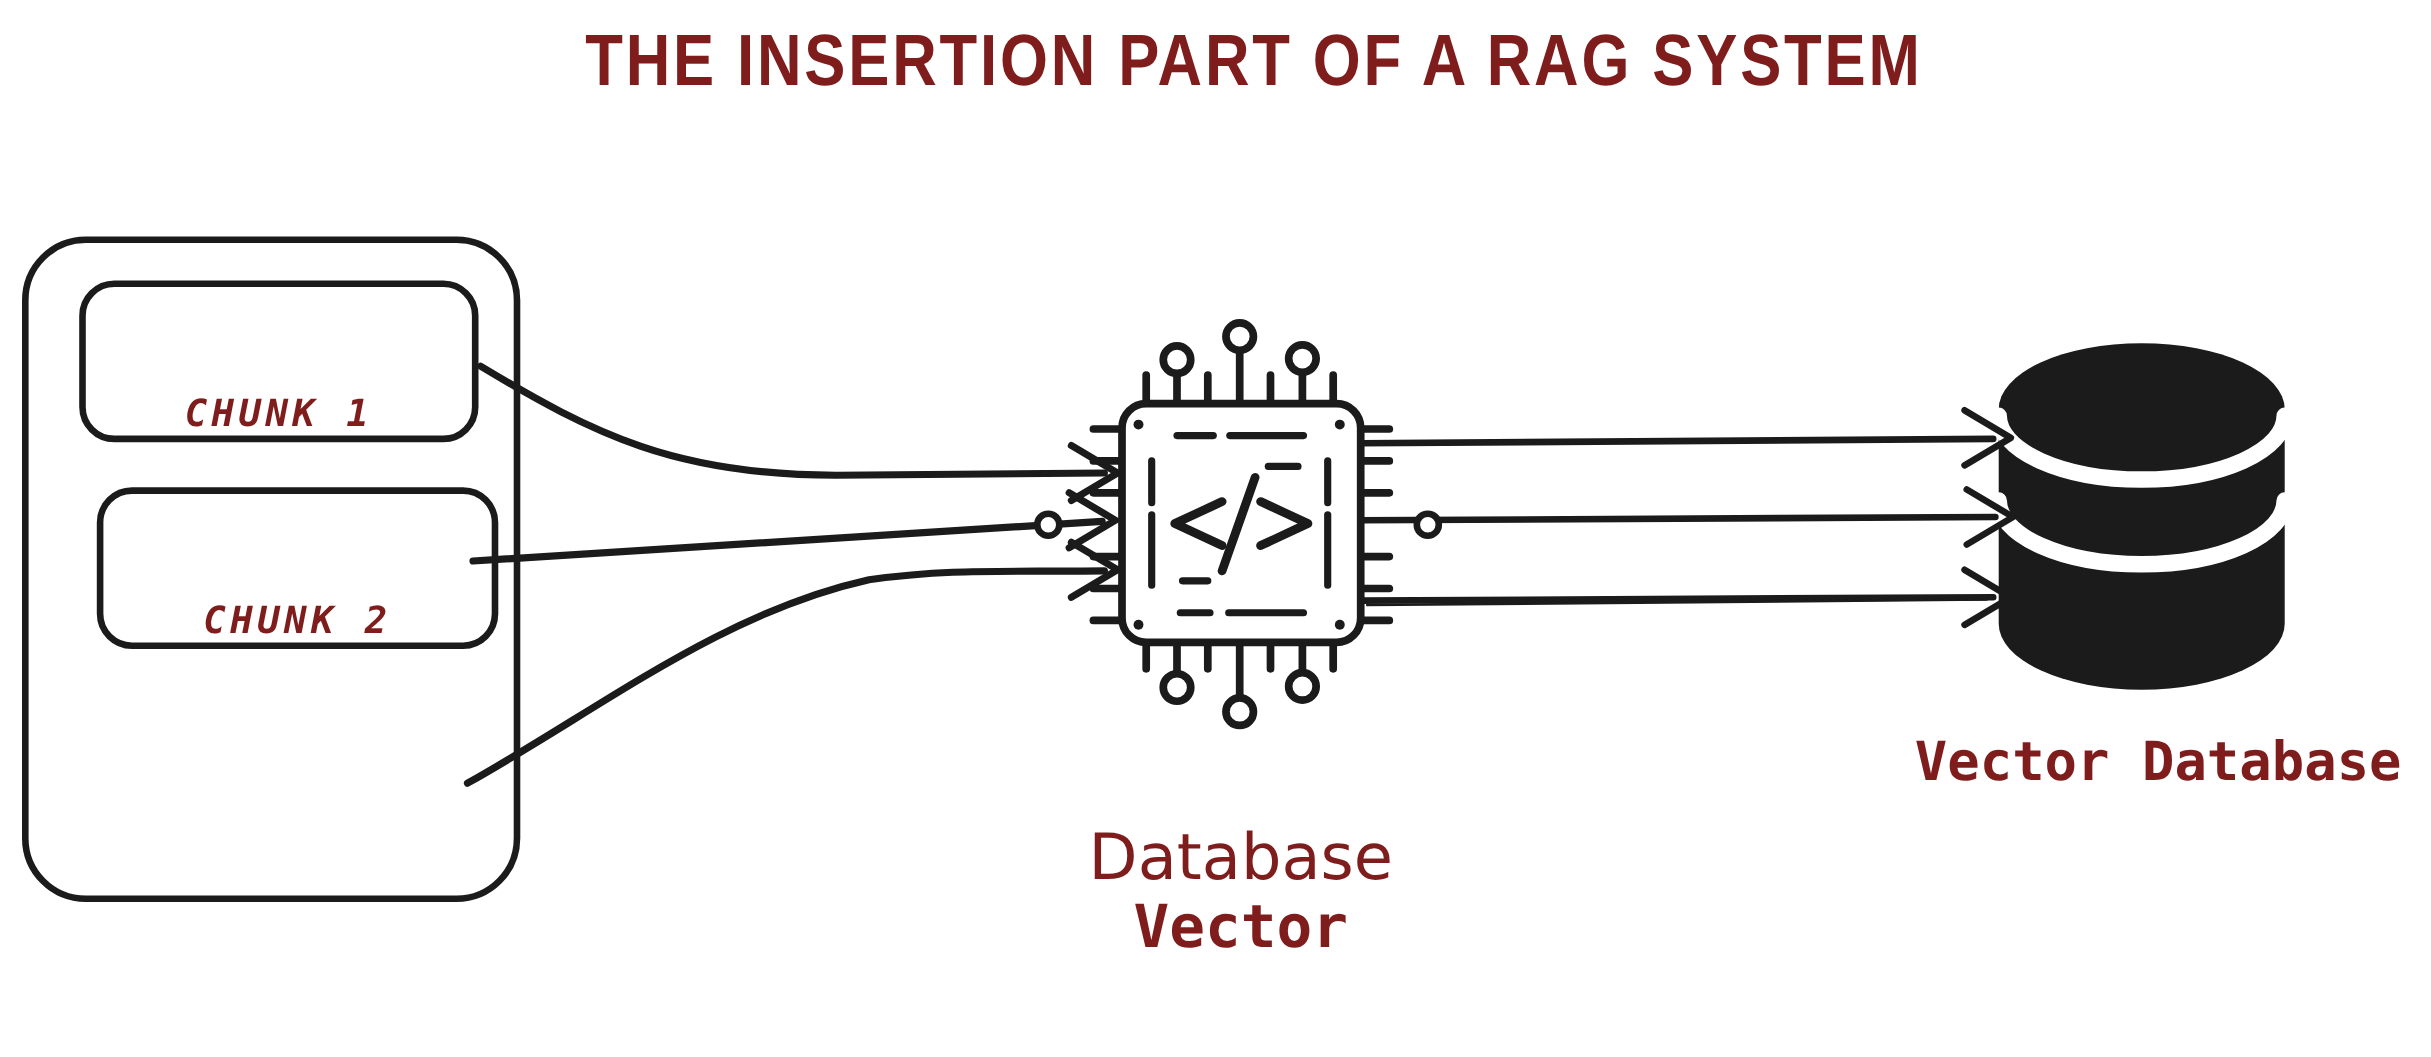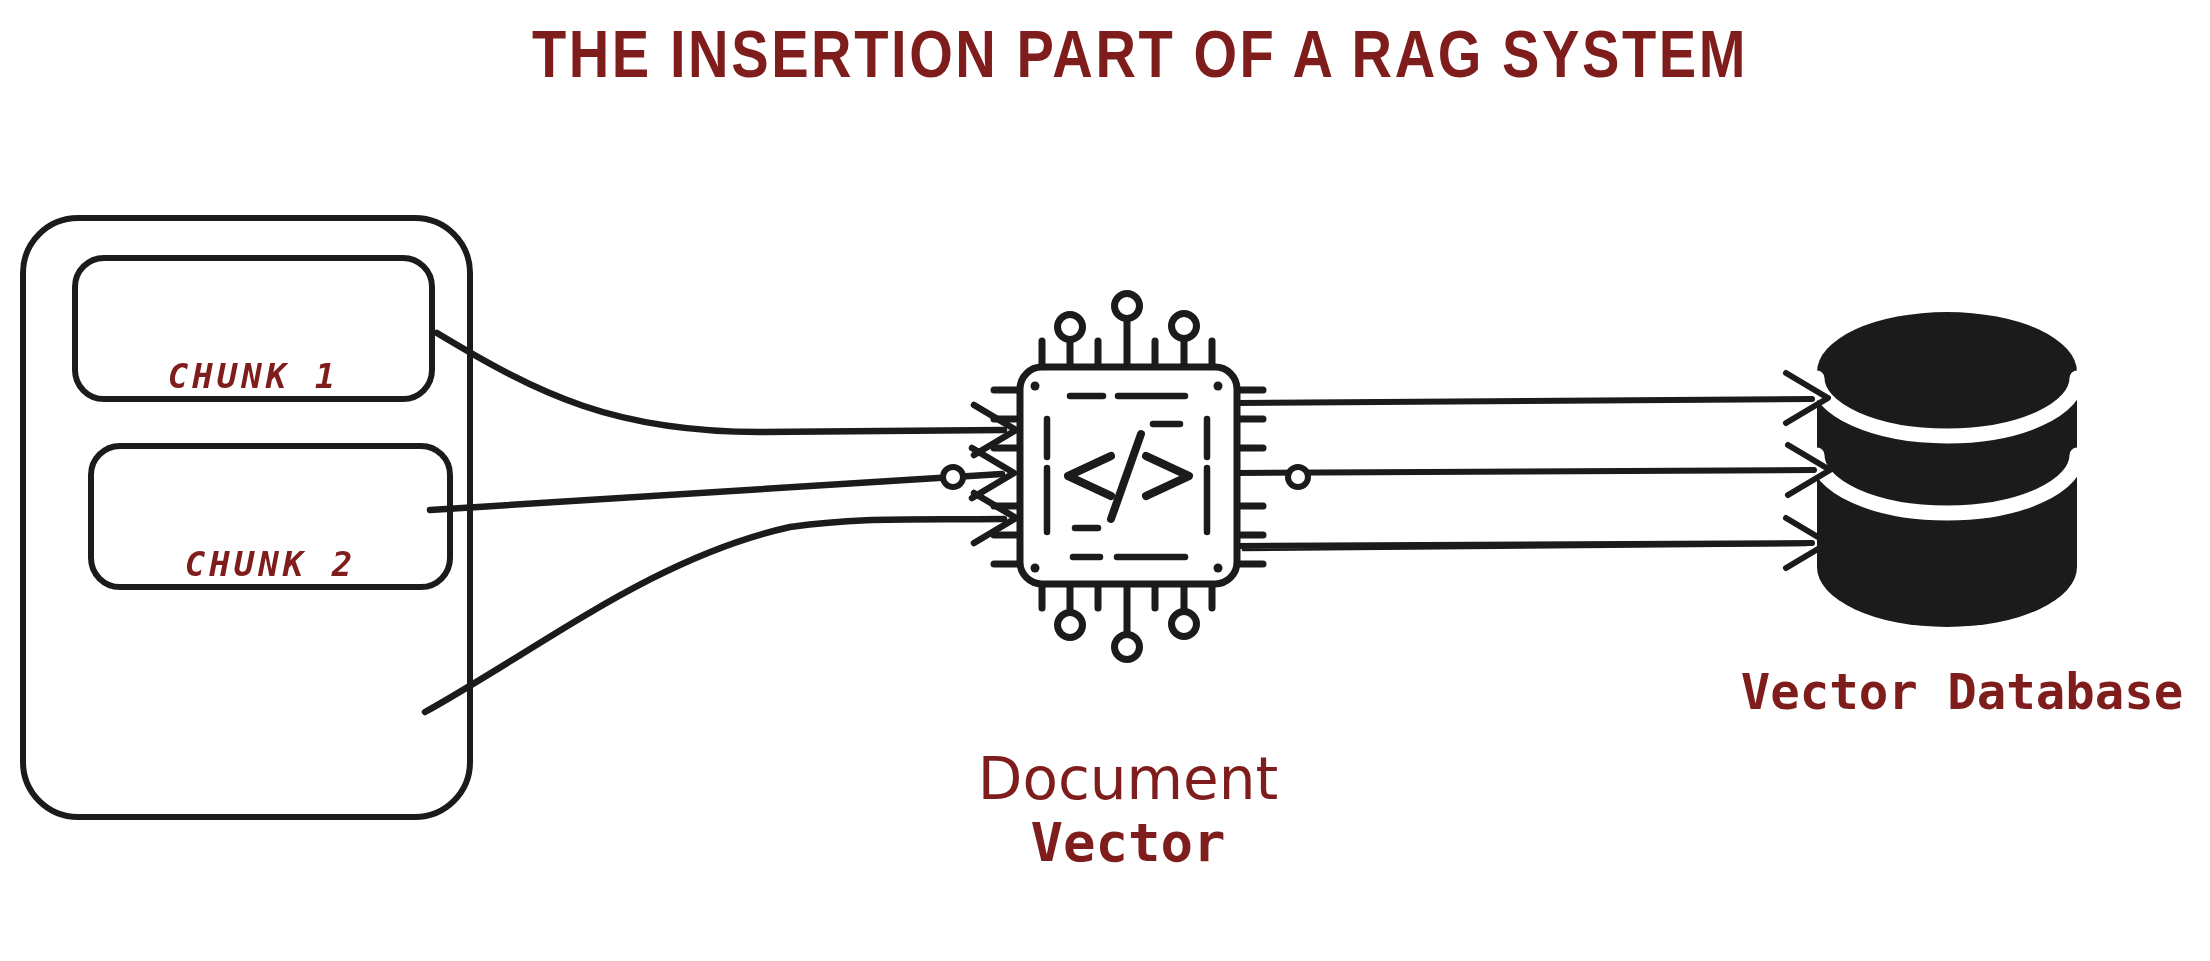--- a/index.html
+++ b/index.html
@@ -225,19 +225,19 @@
       <g stroke="#1b1b1b" stroke-width="8">
         <polyline points="1111,456 1068,476 1111,496"></polyline>
         <path d="M1141 434 L1111 519"></path>
         <polyline points="1146,456 1189,476 1146,496"></polyline>
       </g>
     </g>
   </svg>
 
 
   <div class="abs embed-label">
-    <div class="embed-line1">Document</div>
+    <div class="embed-line1">Database</div>
     <div class="embed-line2">Vector</div>
   </div>
 
   <div class="abs vdb-label">Vector Database</div>
 
 </div>
 
 </body></html>

